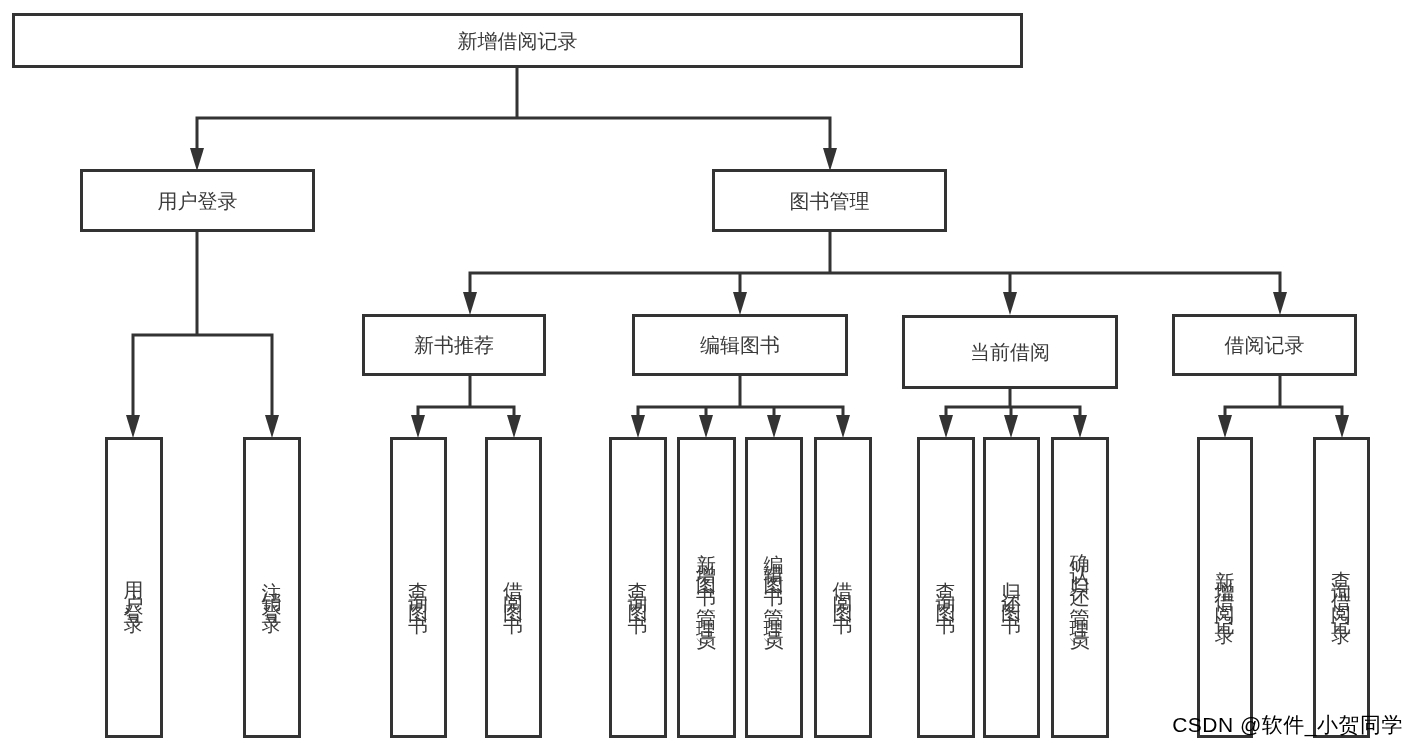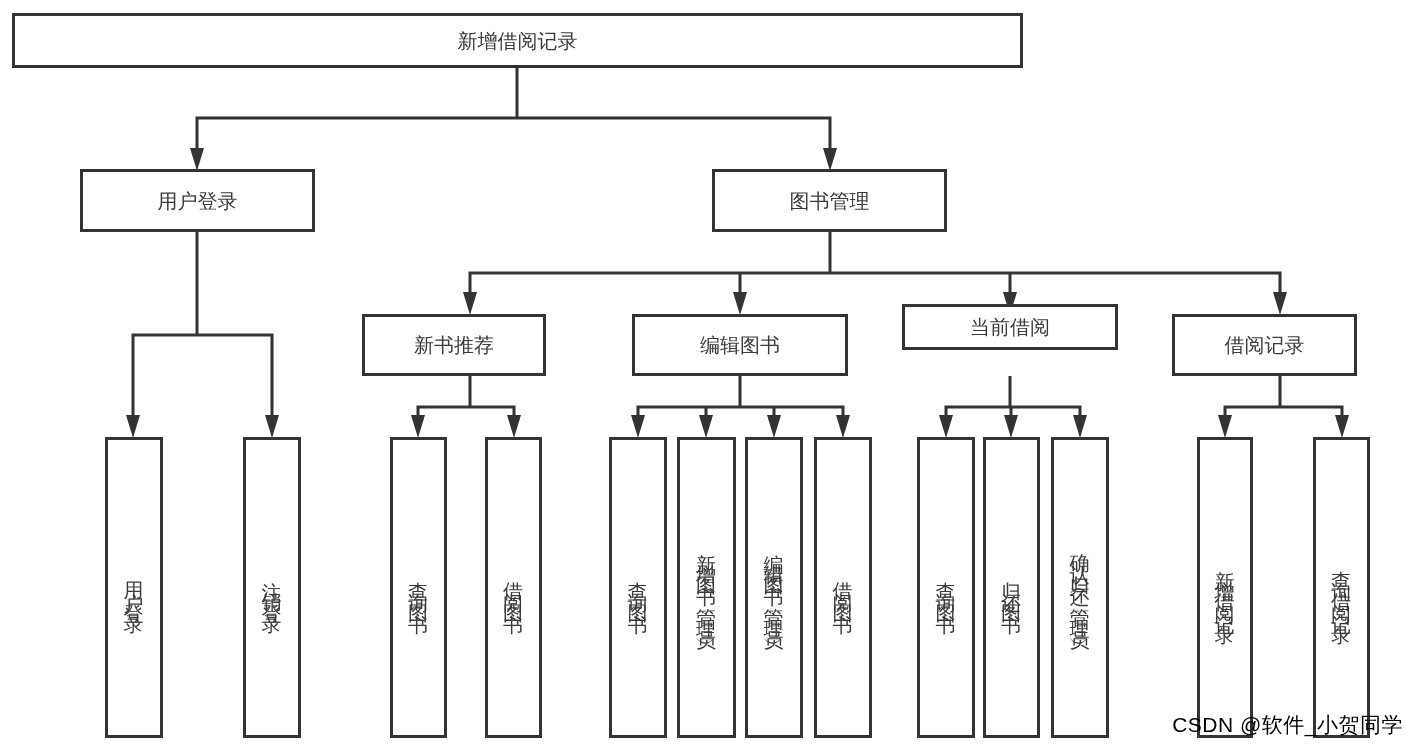--- a/index.html
+++ b/index.html
@@ -100,21 +100,21 @@
     </g>
   </svg>
 
   <div class="node" style="left:12px; top:13px; width:1011px; height:55px;">新增借阅记录</div>
 
   <div class="node" style="left:80px; top:169px; width:235px; height:63px;">用户登录</div>
   <div class="node" style="left:712px; top:169px; width:235px; height:63px;text-align:right;">图书管理</div>
 
   <div class="node" style="left:362px; top:314px; width:184px; height:62px;">新书推荐</div>
   <div class="node" style="left:632px; top:314px; width:216px; height:62px;">编辑图书</div>
-  <div class="node" style="left:902px; top:304px; width:216px; height:46px;">当前借阅</div>
+  <div class="node" style="left:902px; top:315px; width:216px; height:74px;">当前借阅</div>
   <div class="node" style="left:1172px; top:314px; width:185px; height:62px;">借阅记录</div>
 
   <div class="node vnode" style="left:105px; top:437px; width:58px; height:301px;">用户登录</div>
   <div class="node vnode" style="left:243px; top:437px; width:58px; height:301px;">注销登录</div>
 
   <div class="node vnode" style="left:390px; top:437px; width:57px; height:301px;">查询图书</div>
   <div class="node vnode" style="left:485px; top:437px; width:57px; height:301px;">借阅图书</div>
 
   <div class="node vnode" style="left:609px; top:437px; width:58px; height:301px;">查询图书</div>
   <div class="node vnode" style="left:677px; top:437px; width:59px; height:301px;">新增图书（管理员）</div>

